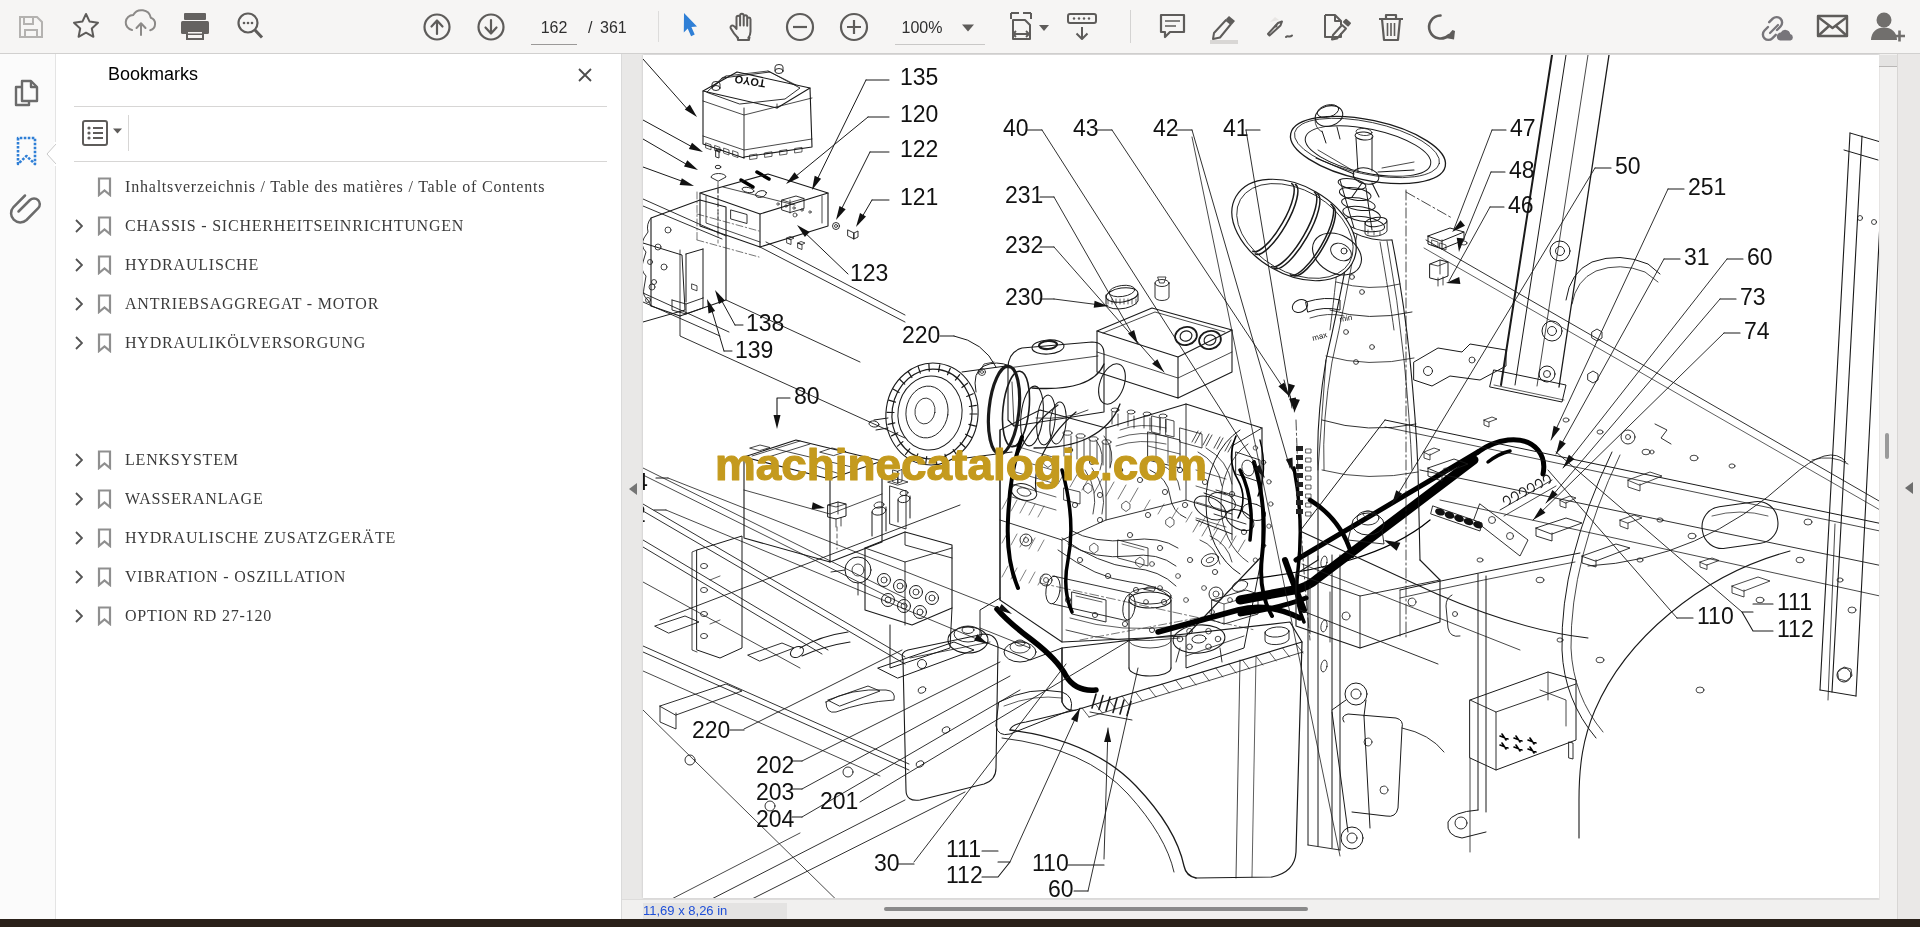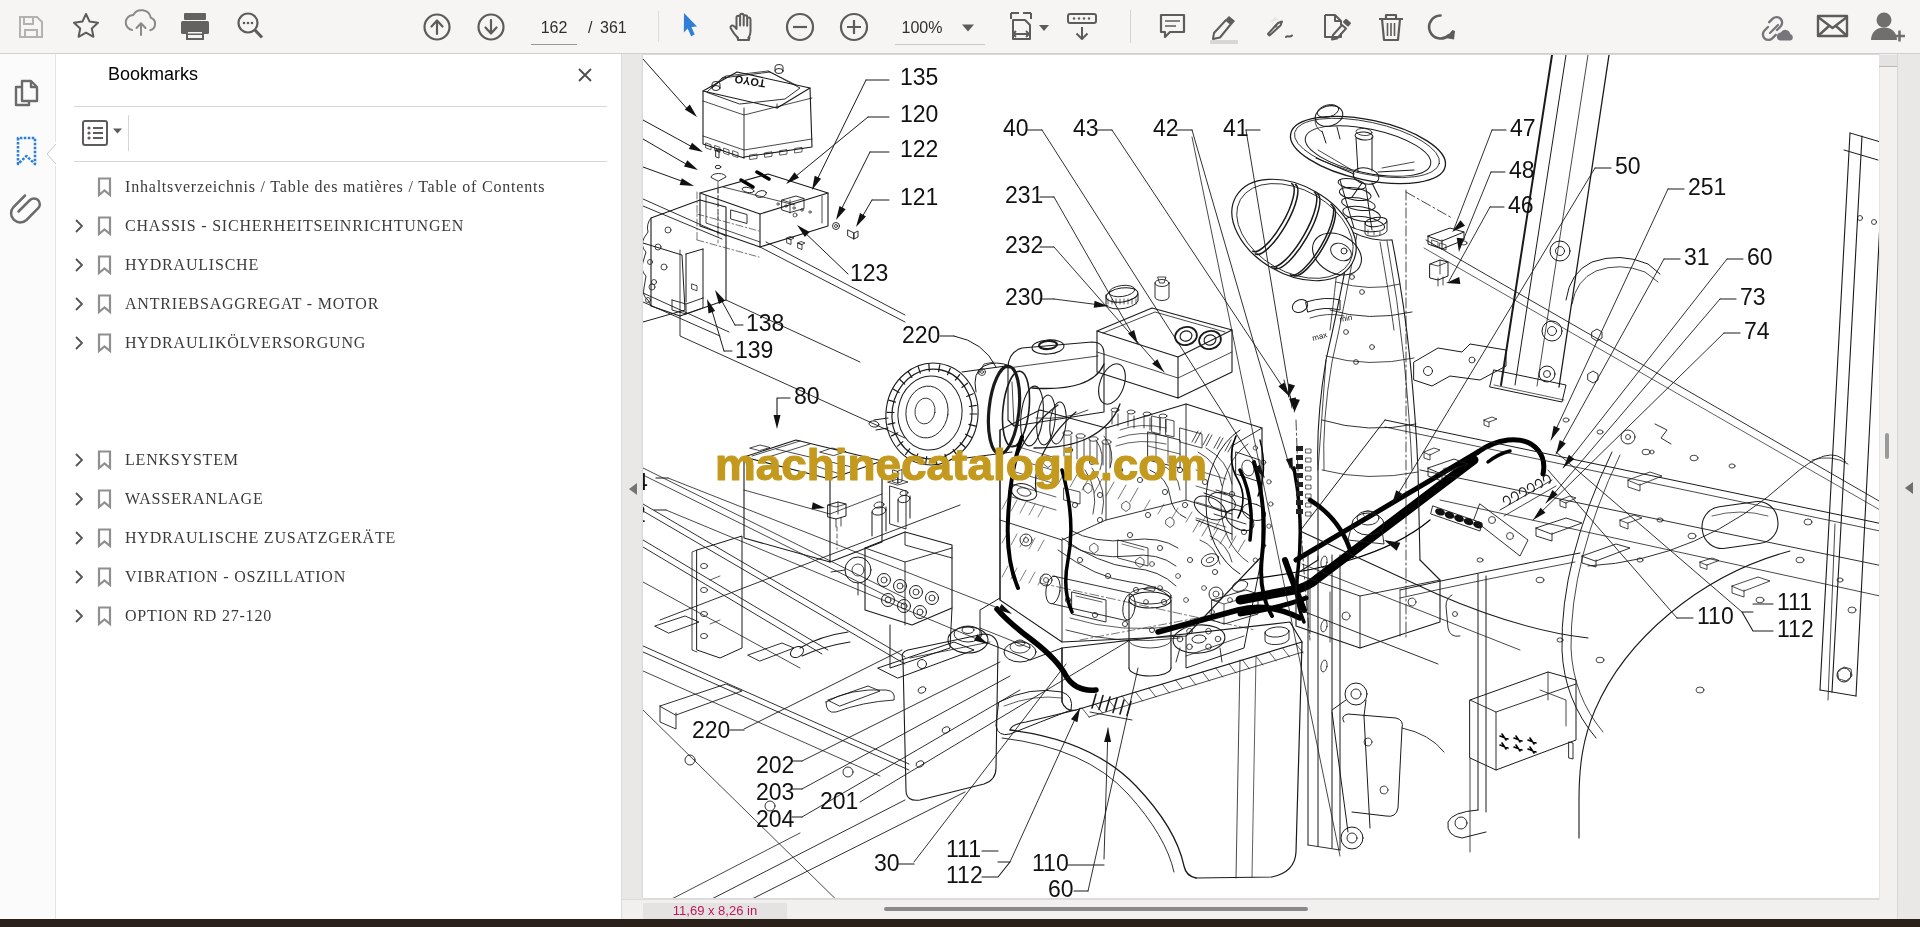--- a/index.html
+++ b/index.html
@@ -5,22 +5,22 @@
   html,body{margin:0;padding:0;}
   body{width:1920px;height:927px;overflow:hidden;position:relative;
        font-family:"Liberation Sans",sans-serif;background:#fff;}
   .abs{position:absolute;}
   #toolbar{left:0;top:0;width:1920px;height:53px;background:#f6f5f4;border-bottom:1px solid #d1d0cf;}
   #sidebar{left:0;top:54px;width:55px;height:865px;background:#fbfbfb;border-right:1px solid #e4e4e4;}
   #bmpanel{left:56px;top:54px;width:565px;height:865px;background:#ffffff;border-right:1px solid #dadada;}
   #docarea{left:622px;top:54px;width:1257px;height:865px;background:#e9e8e7;}
   #page{left:21px;top:1px;width:1236px;height:843px;background:#ffffff;box-shadow:0 0 2px #bbb;}
   #statusbar{left:0px;top:845px;width:1275px;height:20px;background:#f1f0ef;border-top:1px solid #dddcdb;}
-  #sizebox{left:21px;top:849px;width:144px;height:16px;background:#e4e3e2;color:#be185d;
-           font-size:13px;line-height:16px;text-align:center;}
+  #sizebox{left:21px;top:849px;width:144px;height:16px;background:#e4e3e2;color:#1d4ed8;
+           font-size:13px;line-height:16px;text-align:left;}
   #hthumb{left:262px;top:853px;width:424px;height:4px;background:#8a8a8a;border-radius:2px;}
   #vscroll{left:1879px;top:54px;width:18px;height:846px;background:#f2f1f0;border-left:1px solid #e6e4e3;}
   #vthumb{left:1885px;top:433px;width:4px;height:26px;background:#9a9a9a;border-radius:2px;}
   #rstrip{left:1897px;top:54px;width:23px;height:865px;background:#eae8e7;border-left:1px solid #d8d6d4;}
   #taskbar{left:0;top:919px;width:1920px;height:8px;background:#2a211a;}
   .larrow{width:0;height:0;border-top:6px solid transparent;border-bottom:6px solid transparent;border-right:8px solid #757575;}
   .bmitem{position:absolute;left:0;width:565px;height:39px;color:#3a3a3a;font-size:16px;letter-spacing:0.8px;}
   .bmitem .txt{position:absolute;left:69px;top:10px;white-space:nowrap;font-family:Liberation Serif, serif;}
   .chev{position:absolute;left:19px;top:12px;width:8px;height:14px;}
   .bmico{position:absolute;left:41px;top:9px;}

